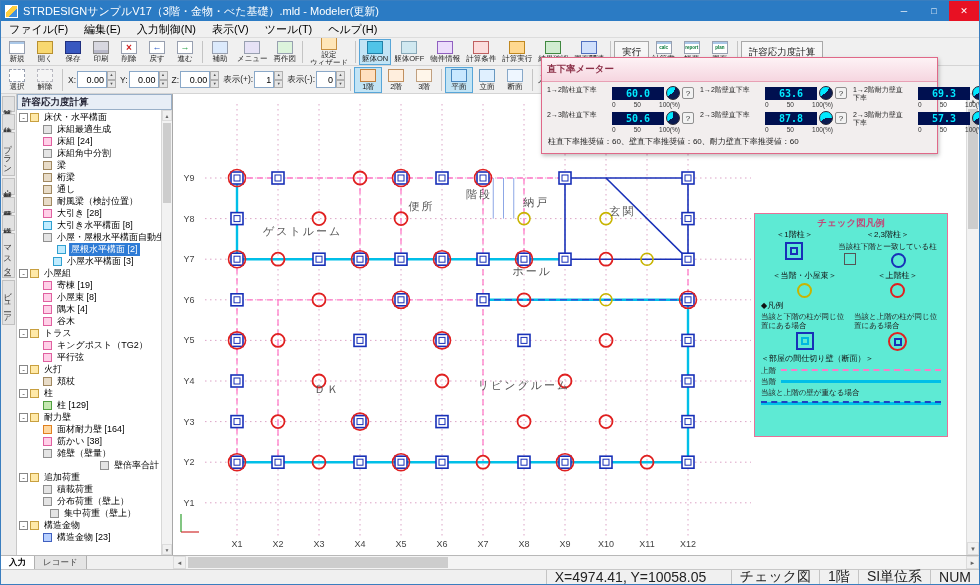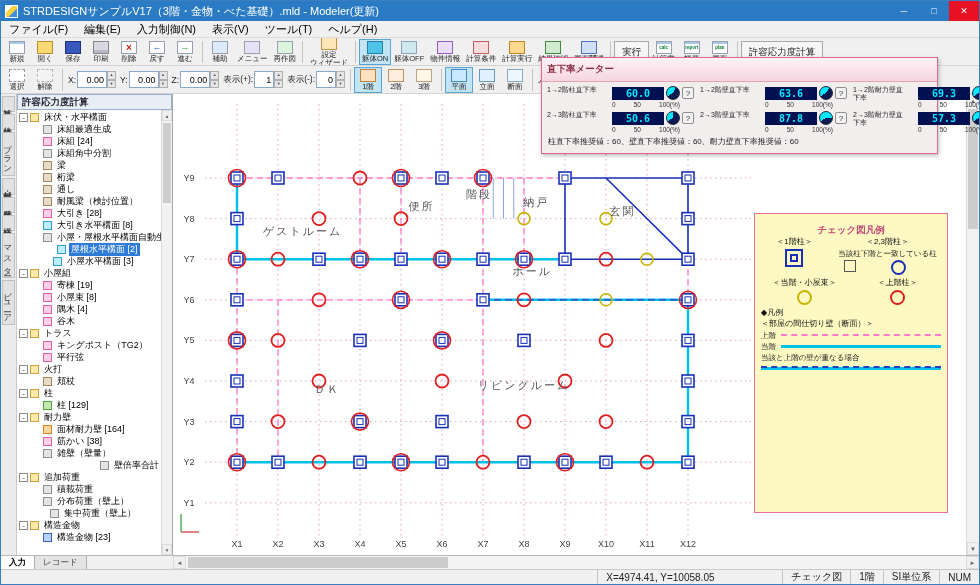--- a/index.html
+++ b/index.html
@@ -104,37 +104,37 @@
 .strack{flex:1;position:relative}
 .sthumb{position:absolute;left:1px;right:1px;top:2px;height:120px;background:#cdcdcd}
 .bottomstrip{position:absolute;left:0;right:0;bottom:15px;height:14px;display:flex;background:#f0f0f0;border-top:1px solid #b8b8b8}
 .bottom-tabs{width:172px;display:flex;flex:0 0 auto}
 .btab{font-size:8.5px;padding:0 8px;border-right:1px solid #b0b0b0;background:#e4e4e4;display:flex;align-items:center;color:#444}
 .btab.active{background:#fff;font-weight:bold;color:#000}
 .hscroll{flex:1;display:flex;background:#f4f4f4}
 .hscroll .sarrow{flex:0 0 13px;height:100%}
 .htrack{flex:1;position:relative}
 .hthumb{position:absolute;top:1px;bottom:1px;left:2px;width:260px;background:#cdcdcd}
-.statusbar{position:absolute;left:0;right:0;bottom:0;height:15px;background:#f0f0f0;border-top:1px solid #c8c8c8;display:flex;align-items:stretch;font-size:10px;color:#222}
+.statusbar{position:absolute;left:0;right:0;bottom:0;height:15px;background:#f0f0f0;border-top:1px solid #c8c8c8;display:flex;align-items:stretch;font-size:14px;color:#222}
 .sb-fill{flex:1}
 .sb-cell{display:flex;align-items:center;padding:0 8px;border-left:1px solid #c4c4c4;white-space:nowrap}
 .sb-coords{width:185px}
 .meter-panel{position:absolute;left:540px;top:56px;width:397px;height:97px;background:#f2eeee;border:1px solid #e06888;box-shadow:1px 2px 4px rgba(0,0,0,.25);z-index:30}
 .mp-title{height:24px;background:linear-gradient(#fdf2f5,#f6d6e0);border-bottom:1px solid #e8a0b4;font-size:9.5px;font-weight:bold;color:#8c3048;display:flex;align-items:center;padding-left:5px}
 .mp-grid{display:grid;grid-template-columns:1fr 1fr 1fr;gap:3px 6px;padding:4px 5px 2px}
 .meter{display:flex;gap:15px}
 .mlabel{width:50px;font-size:7px;line-height:8px;color:#222}
 .mright{flex:1}
 .mrow{display:flex;align-items:center;gap:2px}
 .mvalue{width:52px;height:13px;background:#001050;color:#00e8ff;font-family:"DejaVu Sans Mono",monospace;font-size:10px;font-weight:bold;display:flex;align-items:center;justify-content:center}
 .mgauge{width:14px;height:14px;border-radius:50%;border:1px solid #223;flex:0 0 auto}
 .mhelp{width:12px;height:12px;background:#f2f2f2;border:1px solid #909090;border-radius:2px;font-size:8px;display:flex;align-items:center;justify-content:center;color:#333;flex:0 0 auto}
 .mscale{display:flex;justify-content:space-between;width:68px;font-size:6.5px;color:#333;margin-top:1px}
 .mp-note{font-size:8px;color:#222;padding:1px 6px}
-.legend-panel{position:absolute;left:753px;top:212px;width:194px;height:300px;background:#fef9c3;border:1px solid #e87098;z-index:10;padding:10px 6px;font-size:8px;line-height:1.2;color:#222}
+.legend-panel{position:absolute;left:753px;top:212px;width:194px;height:224px;background:#5eead4;border:1px solid #e87098;z-index:10;padding:3px 6px;font-size:8px;line-height:1.2;color:#222}
 .lg-title{text-align:center;font-size:9.5px;font-weight:bold;color:#c04878;margin-bottom:2px}
 .lg-row{display:flex;gap:6px;margin-bottom:3px}
 .lg-col{display:flex;flex-direction:column;align-items:center;gap:2px;flex:1}
 .lg-col.grow{flex:1.6}
 .lg-h{font-size:8px;color:#111}
 .lg-hanrei{margin:2px 0}
 .lg-sub{display:flex;}
 .lg-subcol{display:flex;flex-direction:column;align-items:center;gap:2px}
 .lg-t{font-size:7.5px}
 .lgicon{flex:0 0 auto}
@@ -959,20 +959,34 @@
       <div class="lg-col">
         <div class="lg-h">＜当階・小屋束＞</div>
         <div class="lgicon circ yellow"></div>
       </div>
       <div class="lg-col">
         <div class="lg-h">＜上階柱＞</div>
         <div class="lgicon circ red"></div>
       </div>
     </div>
     <div class="lg-h lg-hanrei">◆凡例</div>
+    <div class="lg-row">
+      <div class="lg-col">
+        <div class="lg-t">当該と下階の柱が同じ位置にある場合</div>
+        <div class="lgicon sq-double cyan">
+            <div class="inner"></div>
+          </div>
+      </div>
+      <div class="lg-col">
+        <div class="lg-t">当該と上階の柱が同じ位置にある場合</div>
+        <div class="lgicon redcirc">
+            <div class="insq"></div>
+          </div>
+      </div>
+    </div>
     <div class="lg-h">＜部屋の間仕切り壁（断面）＞</div>
     <div class="lg-linerow">
       <span class="lg-t">上階</span>
       <div class="lgline pinkdash"></div>
     </div>
     <div class="lg-linerow">
       <span class="lg-t">当階</span>
       <div class="lgline cyansolid"></div>
     </div>
     <div class="lg-t">当該と上階の壁が重なる場合</div>

